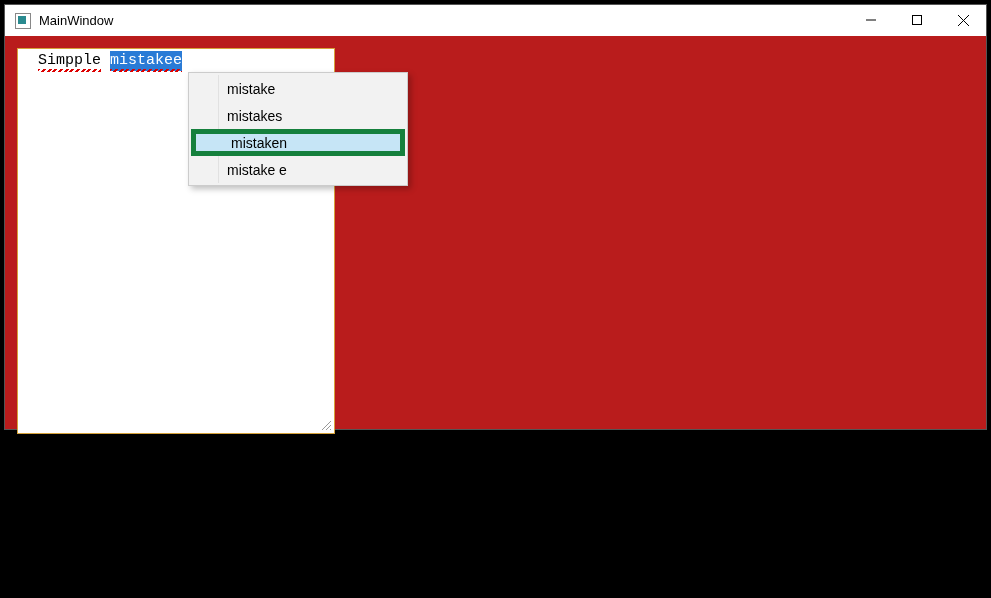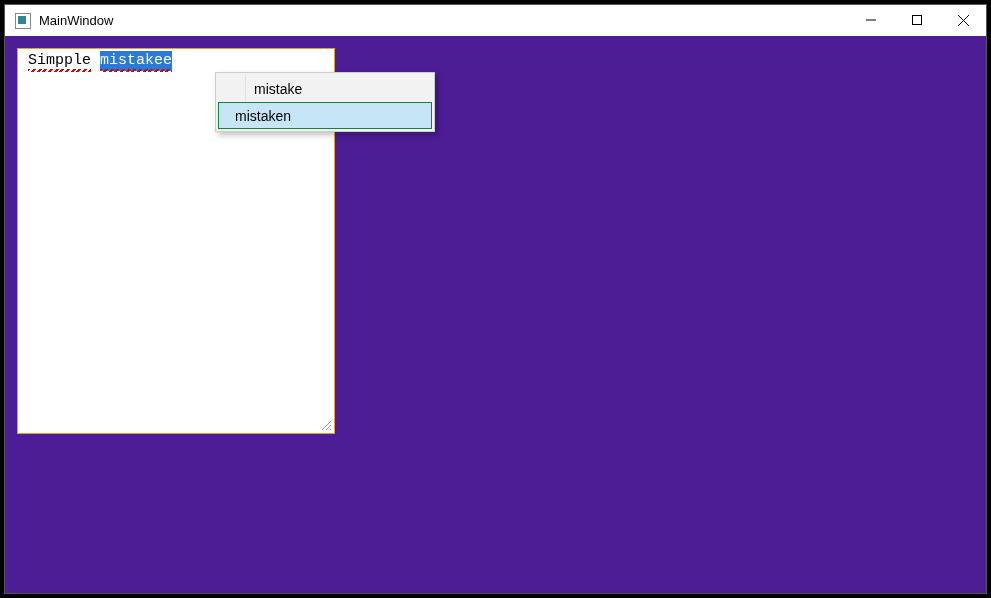--- a/index.html
+++ b/index.html
@@ -13,22 +13,22 @@
       width: 991px;
       height: 598px;
       overflow: hidden;
       position: relative;
     }
     .outer-frame {
       position: absolute;
       left: 4px;
       top: 4px;
       width: 983px;
-      height: 590px;
-      background: #4c1d95;
+      height: 426px;
+      background: #b91c1c;
       border: 1px solid #555;
     }
     .titlebar {
       height: 31px;
       display: flex;
       align-items: center;
       background: #fff;
       position: relative;
     }
     .app-icon {
@@ -79,21 +79,21 @@
       padding: 12px;
       position: relative;
     }
     .text-editor {
       width: 318px;
       height: 386px;
       border: 1px solid #d6a23a;
       background: #fff;
       font-family: "Courier New", monospace;
       font-size: 15px;
-      padding: 2px 10px;
+      padding: 2px 20px;
       position: relative;
       line-height: 20px;
       resize: none;
       overflow: hidden;
     }
     .resize-grip {
       position: absolute;
       right: 2px;
       bottom: 2px;
       width: 12px;
@@ -126,43 +126,42 @@
     .context-menu {
       position: absolute;
       left: 183px;
       top: 67px;
       width: 220px;
       background: #f2f2f2;
       border: 1px solid #ccc;
       box-shadow: 3px 3px 6px rgba(0,0,0,0.25);
       padding: 2px;
       font-size: 14px;
-      margin-left: 27px;
     }
     .menu-gutter {
       position: absolute;
       left: 29px;
       top: 2px;
       bottom: 2px;
       width: 1px;
       background: #e1e1e1;
     }
     .menu-item {
       height: 27px;
       display: flex;
       align-items: center;
       padding-left: 36px;
       color: #000;
       cursor: default;
       position: relative;
     }
     .menu-item.highlighted {
       background: #c6e5f6;
-      border: 1px solid #15803d;
-      padding-left: 16px;
+      border: 5px solid #15803d;
+      padding-left: 35px;
       height: 27px;
     }
   </style>
 </head>
 <body>
 
 <div class="outer-frame">
   <div class="titlebar">
     <div class="app-icon"></div>
     <div class="title-text">MainWindow</div>
@@ -195,15 +194,17 @@
           <line x1="6" y1="11" x2="11" y2="6" stroke="#999" stroke-width="1"></line>
           <line x1="10" y1="11" x2="11" y2="10" stroke="#999" stroke-width="1"></line>
         </svg>
       </div>
     </div>
   </div>
 
   <div class="context-menu">
     <div class="menu-gutter"></div>
     <div class="menu-item">mistake</div>
+    <div class="menu-item">mistakes</div>
     <div class="menu-item highlighted">mistaken</div>
+    <div class="menu-item">mistake e</div>
   </div>
 </div>
 
 </body></html>

